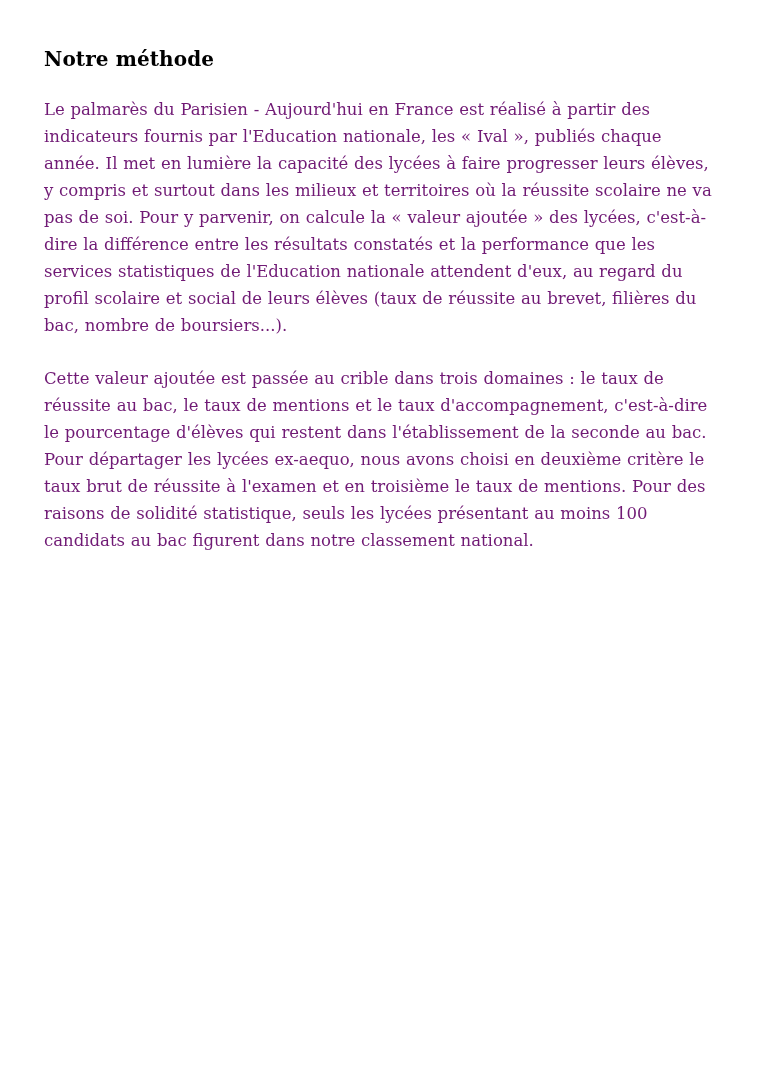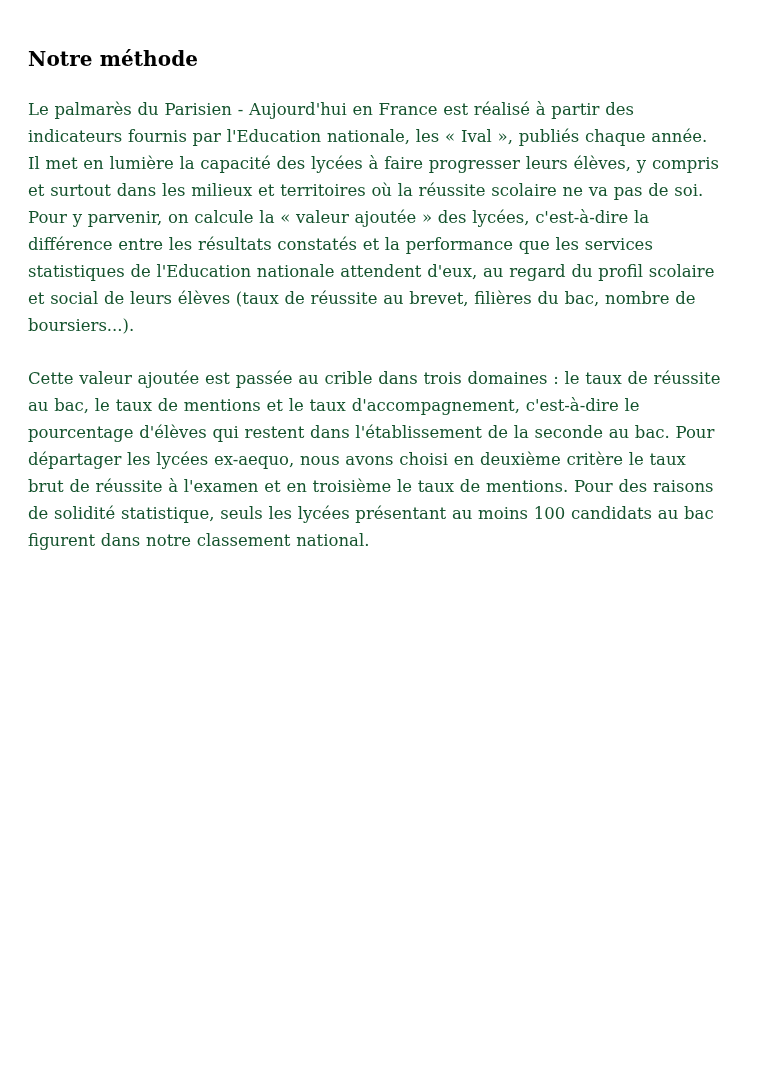--- a/index.html
+++ b/index.html
@@ -12,37 +12,37 @@
     height: 1086px;
     overflow: hidden;
     font-family: "DejaVu Serif", "Liberation Serif", serif;
     color: #000000;
     -webkit-font-smoothing: antialiased;
   }
   .page {
     box-sizing: border-box;
     width: 768px;
     height: 1086px;
-    padding: 47px 46px 0 28px;
+    padding: 47px 46px 0 44px;
     background: #ffffff;
   }
   .doc-title {
     font-family: "DejaVu Serif", "Liberation Serif", serif;
     font-size: 20px;
     font-weight: 700;
     line-height: 25px;
     margin: 0 0 24px 0;
     color: #000000;
     letter-spacing: 0.1px;
   }
   .doc-paragraph {
     font-size: 16.5px;
     line-height: 27px;
     margin: 0 0 26px 0;
-    color: #14532d;
+    color: #701a75;
     text-align: left;
     word-spacing: 0.5px;
   }
 </style>
 </head>
 <body>
 
 <div class="page">
   <h1 class="doc-title">Notre méthode</h1>
   <p class="doc-paragraph">Le palmarès du Parisien - Aujourd'hui en France est réalisé à partir des indicateurs fournis par l'Education nationale, les « Ival », publiés chaque année. Il met en lumière la capacité des lycées à faire progresser leurs élèves, y compris et surtout dans les milieux et territoires où la réussite scolaire ne va pas de soi. Pour y parvenir, on calcule la « valeur ajoutée » des lycées, c'est-à-dire la différence entre les résultats constatés et la performance que les services statistiques de l'Education nationale attendent d'eux, au regard du profil scolaire et social de leurs élèves (taux de réussite au brevet, filières du bac, nombre de boursiers...).</p>

